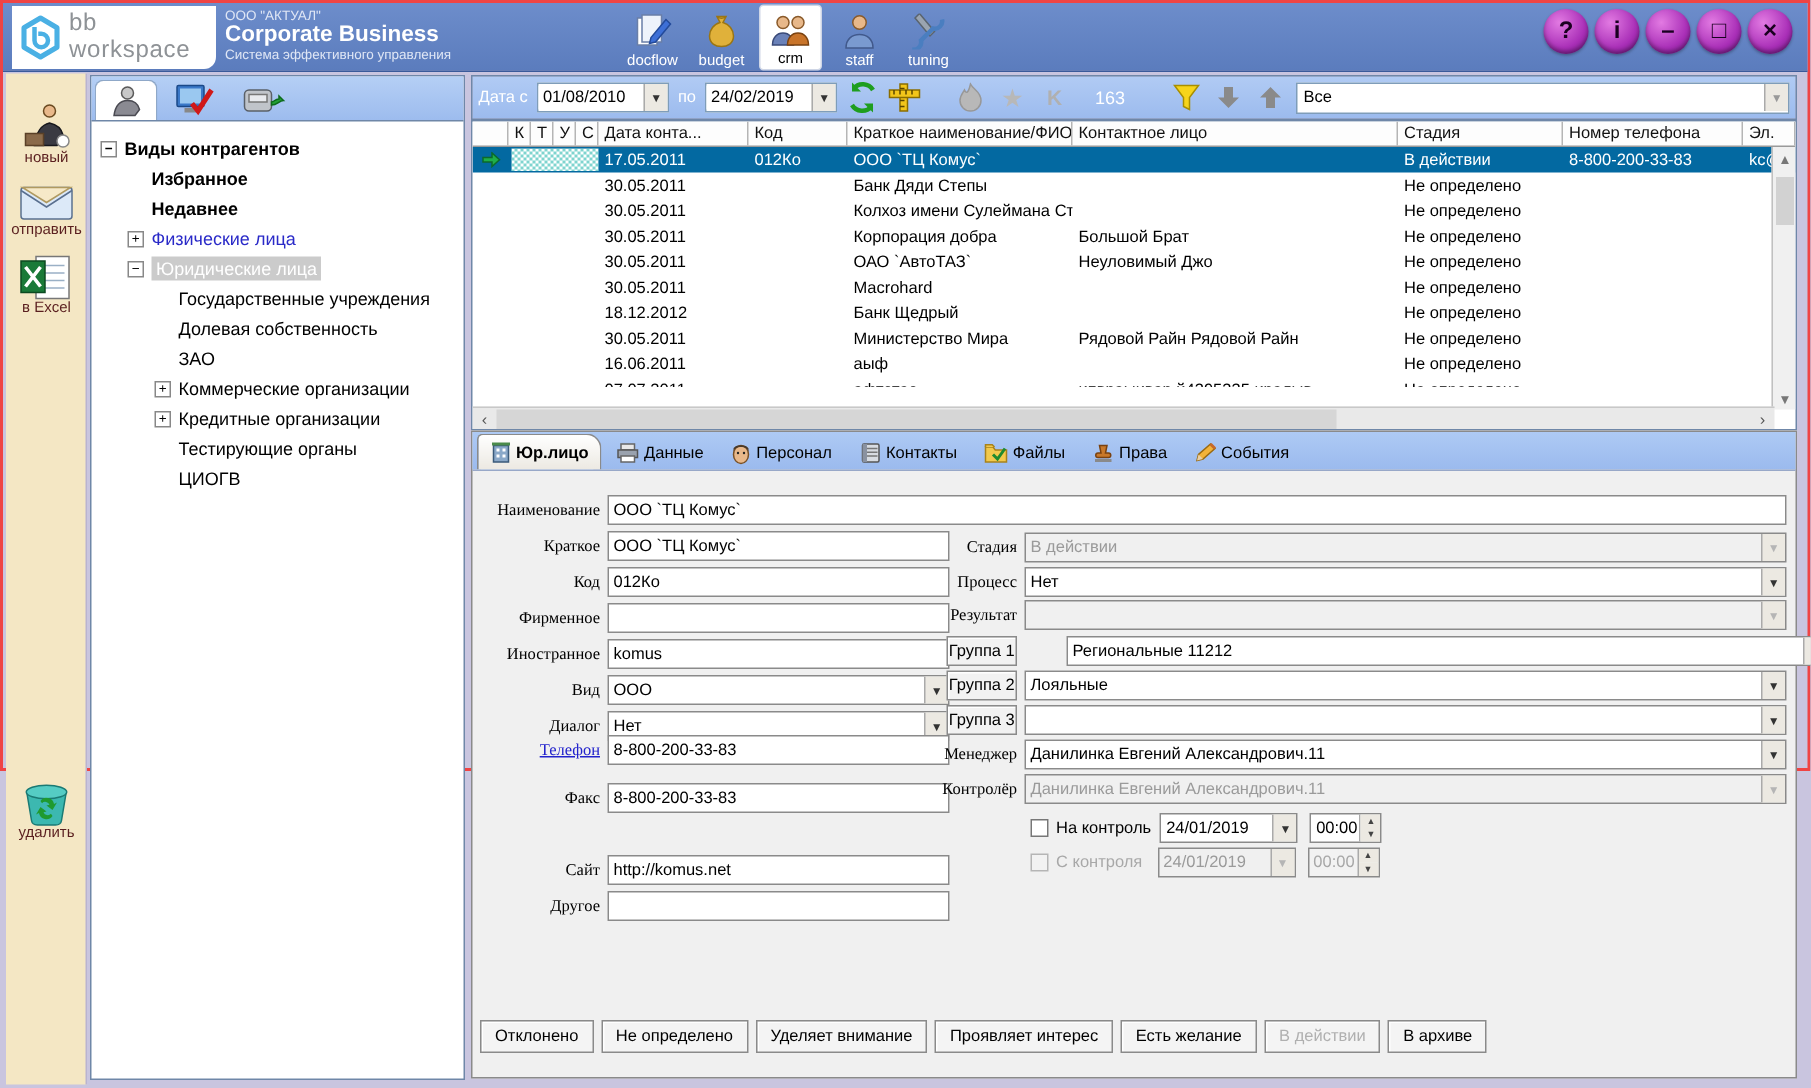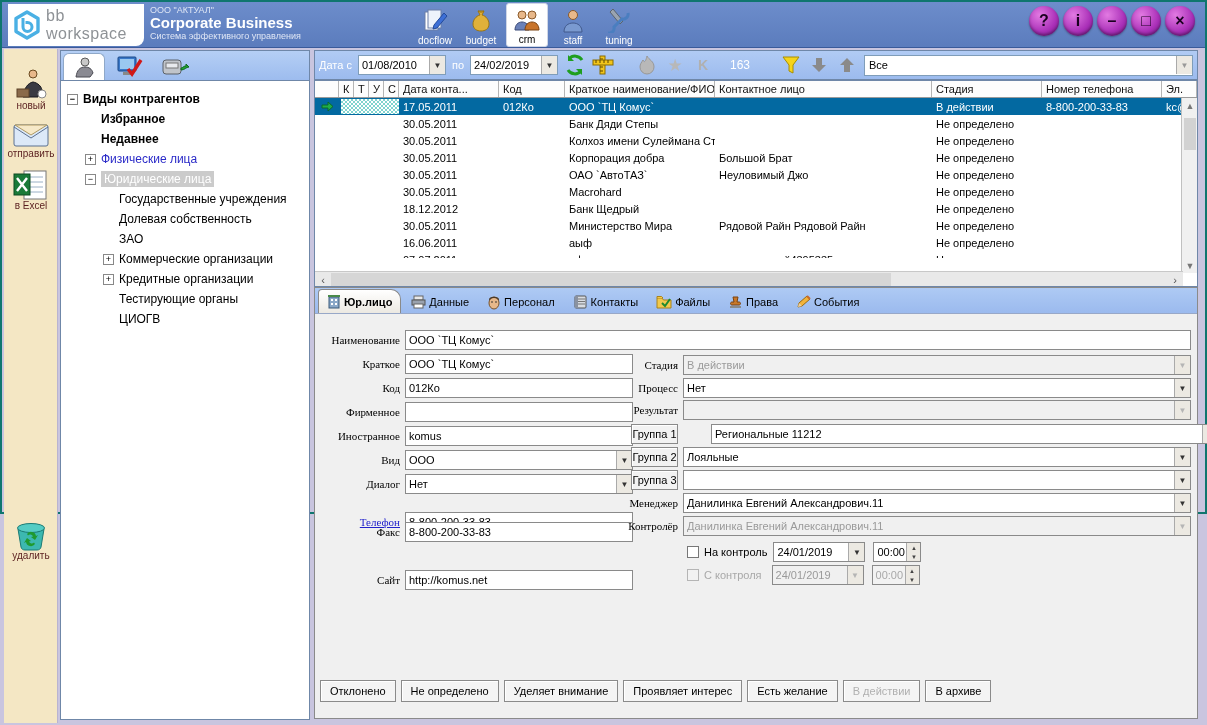--- a/index.html
+++ b/index.html
@@ -1,18 +1,18 @@
 <!DOCTYPE html>
 <html><head>
 <meta charset="utf-8">
 <style>
   * { margin:0; padding:0; box-sizing:border-box; }
   html,body { width:1207px; height:725px; }
   body { font-family:"Liberation Sans", sans-serif; font-size:11px; background:#c9c5df; overflow:hidden; }
-  .win { position:relative; width:1207px; height:514px; background:#c9c5df; border:2px solid #0f766e; }
+  .win { position:relative; width:1207px; height:514px; background:#c9c5df; border:2px solid #ef4444; }
 
   
   .titlebar { position:absolute; left:0; top:0; width:1203px; height:46px; background:linear-gradient(#6d8dcb,#5b7cbd); border-bottom:1px solid #3a5a9a; }
   .logo-box { position:absolute; left:6px; top:2px; width:136px; height:42px; background:#fff; border-radius:0 0 8px 0; display:flex; align-items:center; gap:5px; padding-left:5px; }
   .logo-text { color:#8e9296; font-size:16px; letter-spacing:0.5px; }
   .title-block { position:absolute; left:148px; top:3px; color:#fff; }
   .title-company { font-size:9px; color:#dfe6f5; }
   .title-product { font-size:15px; font-weight:bold; line-height:16px; }
   .title-tagline { font-size:9px; color:#dfe6f5; }
   .nav { position:absolute; left:412px; top:1px; display:flex; gap:4px; }
@@ -644,31 +644,35 @@
             <div class="cbtn">▼</div>
           </div>
       </div>
       <div class="frow" style="left:3px; top:160px;">
         <span class="flbl" style="width:87px;">Диалог</span>
         <div class="combo" style="width:228px;">
             <span class="val">Нет</span>
             <div class="cbtn">▼</div>
           </div>
       </div>
-      <div class="frow" style="left:3px; top:198px;">
+      <div class="frow" style="left:3px; top:176px;">
         <span class="flbl linklbl" style="width:87px;">Телефон</span>
         <input class="txt" style="width: 228px;" value="8-800-200-33-83">
       </div>
       <div class="frow" style="left:3px; top:208px;">
         <span class="flbl" style="width:87px;">Факс</span>
         <input class="txt" style="width: 228px;" value="8-800-200-33-83">
       </div>
       <div class="frow" style="left:3px; top:256px;">
         <span class="flbl" style="width:87px;">Сайт</span>
         <input class="txt" style="width: 228px;" value="http://komus.net">
+      </div>
+      <div class="frow" style="left:3px; top:280px;">
+        <span class="flbl" style="width:87px;">Другое</span>
+        <input class="txt" style="width: 228px;" value="">
       </div>
 
       <div class="frow" style="left:300px; top:41px;">
         <span class="flbl" style="width:68px;">Стадия</span>
         <div class="combo dis" style="width:508px;">
             <span class="val">В действии</span>
             <div class="cbtn">▼</div>
           </div>
       </div>
       <div class="frow" style="left:300px; top:64px;">

